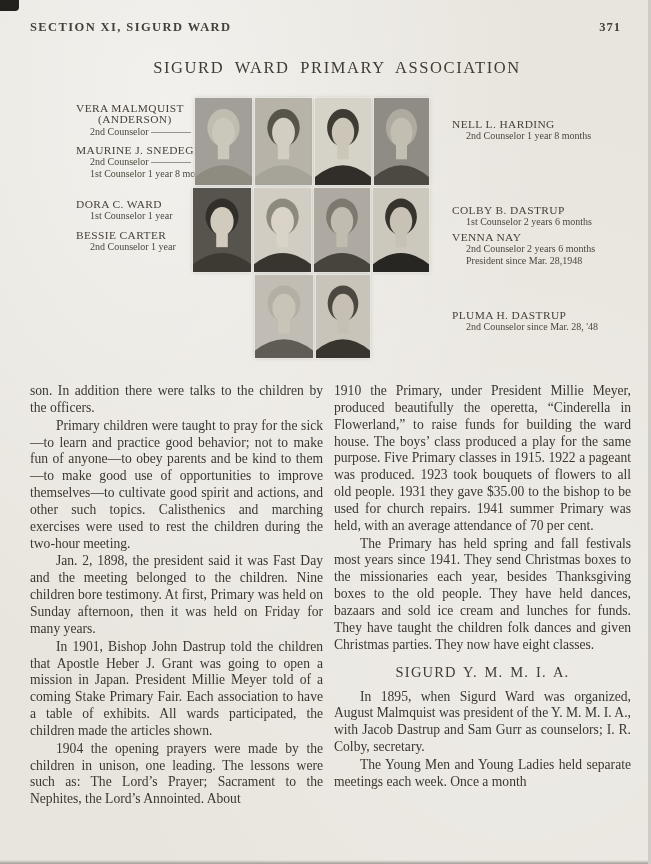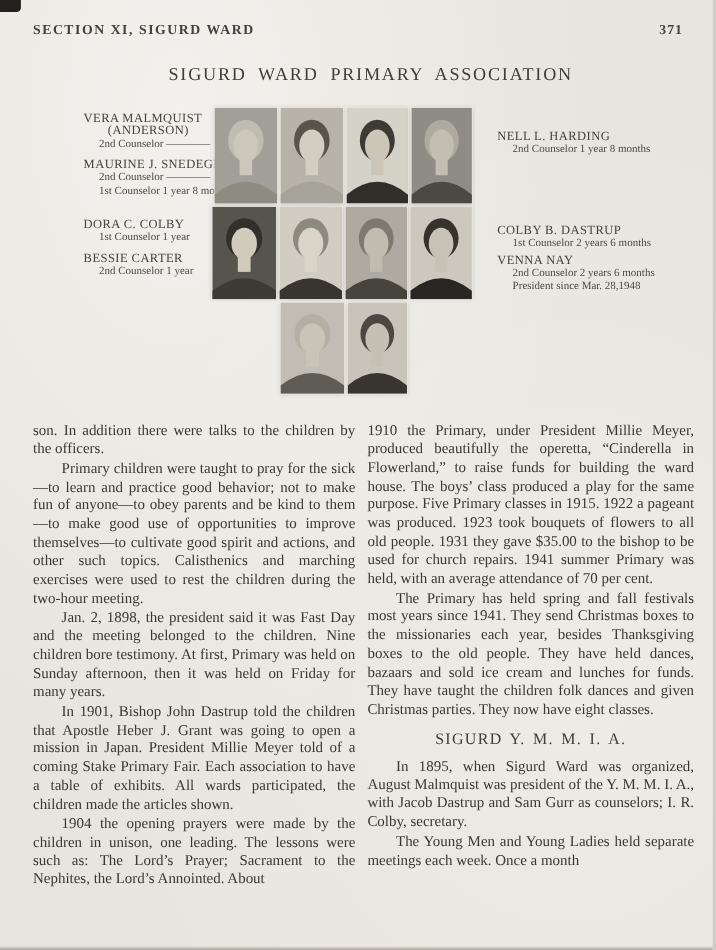--- a/index.html
+++ b/index.html
@@ -85,40 +85,44 @@
     <div class="o-name">VERA MALMQUIST</div>
     <div class="o-name o-name2">(ANDERSON)</div>
     <div class="o-sub">2nd Counselor ––––––––</div>
   </div>
   <div class="officer ofl off-l1">
     <div class="o-name">MAURINE J. SNEDEGER</div>
     <div class="o-sub">2nd Counselor ––––––––</div>
     <div class="o-sub">1st Counselor 1 year 8 months</div>
   </div>
   <div class="officer ofl off-l2">
-    <div class="o-name">DORA C. COLBY</div>
+    <div class="o-name">DORA C. WARD</div>
     <div class="o-sub">1st Counselor 1 year</div>
   </div>
   <div class="officer ofl off-l3">
     <div class="o-name">BESSIE CARTER</div>
     <div class="o-sub">2nd Counselor 1 year</div>
   </div>
 
   <div class="officer ofr off-r0">
     <div class="o-name">NELL L. HARDING</div>
     <div class="o-sub">2nd Counselor 1 year 8 months</div>
   </div>
   <div class="officer ofr off-r2">
     <div class="o-name">COLBY B. DASTRUP</div>
     <div class="o-sub">1st Counselor 2 years 6 months</div>
   </div>
   <div class="officer ofr off-r3">
     <div class="o-name">VENNA NAY</div>
     <div class="o-sub">2nd Counselor 2 years 6 months</div>
     <div class="o-sub">President since Mar. 28,1948</div>
+  </div>
+  <div class="officer ofr off-r4">
+    <div class="o-name">PLUMA H. DASTRUP</div>
+    <div class="o-sub">2nd Counselor since Mar. 28, '48</div>
   </div>
 
   <figure class="photo pos-p0" style="--bg: #a3a099; --hair: #c2beb2; --skin: #cfcabd; --dress: #8f8b80;">
     <svg viewBox="0 0 60 88" preserveAspectRatio="none" aria-hidden="true">
       <rect width="60" height="88" fill="var(--bg)"></rect>
         <ellipse cx="30" cy="30" rx="17" ry="19" fill="var(--hair)"></ellipse>
         <rect x="24" y="42" width="12" height="20" fill="var(--skin)"></rect>
         <path d="M0,88 L0,80 Q30,56 60,80 L60,88 Z" fill="var(--dress)"></path>
         <ellipse cx="30" cy="35" rx="12" ry="15" fill="var(--skin)"></ellipse>
     </svg>

